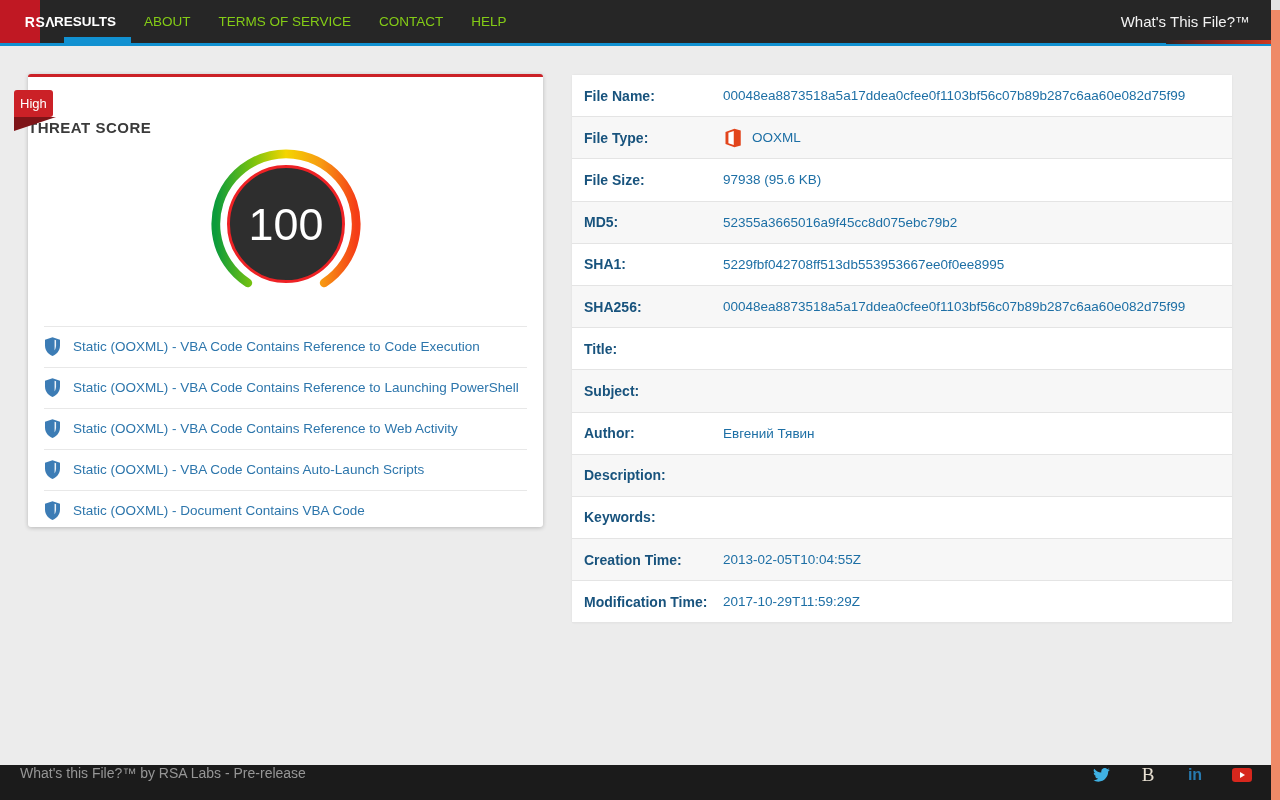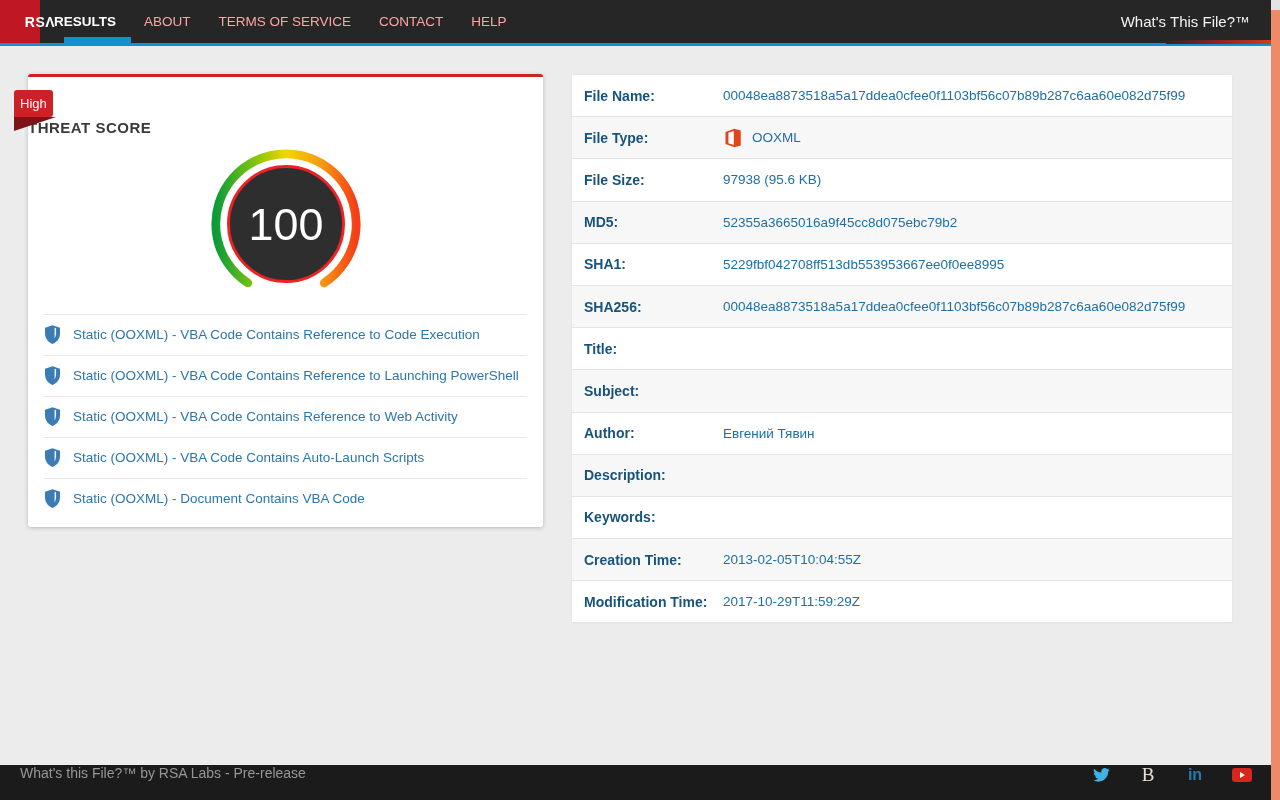--- a/index.html
+++ b/index.html
@@ -4,35 +4,35 @@
 <style>
   * { margin:0; padding:0; box-sizing:border-box; }
   html,body { width:1280px; height:800px; overflow:hidden; }
   body { font-family:"Liberation Sans", sans-serif; background:#ececec; position:relative; }
 
   
   .navbar { position:absolute; top:0; left:0; width:1280px; height:43px; background:#262626; display:flex; align-items:stretch; z-index:4; }
   .brand { width:40px; height:43px; background:#c01823; color:#fff; display:flex; align-items:center; justify-content:center; font-size:14px; font-weight:bold; letter-spacing:.5px; text-decoration:none;padding-left:40px; }
   .brand-focus { position:absolute; left:0; top:1px; width:67px; height:41px; border-right:1px dotted rgba(255,255,255,.75); border-bottom:1px dotted rgba(255,255,255,.75); pointer-events:none; }
   .nav { display:flex; align-items:stretch;justify-content:space-between; }
-  .nav-link { display:block; line-height:43px; padding:0 14px; font-size:13.5px; color:#fca5a5; text-decoration:none; cursor:pointer; }
+  .nav-link { display:block; line-height:43px; padding:0 14px; font-size:13.5px; color:#84cc16; text-decoration:none; cursor:pointer; }
   .nav-link.active { color:#ffffff; font-weight:bold; }
   .nav-title { margin-left:auto; line-height:43px; padding-right:30px; color:#f2f2f2; font-size:15px; }
   .accent-line { position:absolute; top:43px; left:0; width:1280px; height:3px; background:#1191d1; z-index:3; }
   .active-indicator { position:absolute; top:37px; left:64px; width:67px; height:9px; background:#1191d1; z-index:5; }
   .accent-red { position:absolute; top:40px; right:9px; width:105px; height:4px; background:linear-gradient(90deg,#302424 0%, #8c241c 50%, #cf3a20 100%); z-index:5; }
 
   
   .threat-card { position:absolute; left:28px; top:74px; width:515px; height:453px; background:#fff; border-top:3px solid #cb2127; border-radius:3px; box-shadow:0 1px 4px rgba(0,0,0,.22); }
   .ribbon { position:absolute; left:-14px; top:13px; height:27px; line-height:27px; padding:0 6px; background:#cb2127; color:#fff; font-size:13px; border-radius:3px 3px 3px 0; z-index:2; }
   .ribbon::after { content:""; position:absolute; left:0; top:27px; width:0; height:0; border-top:14px solid #7e1418; border-right:42px solid transparent; }
   .threat-title { margin-top:42px; text-align:left; font-size:15px; font-weight:bold; letter-spacing:.5px; color:#3a3a3a; }
   .gauge-wrap { width:156px; margin:10px auto 0; }
   .gauge-score { font-family:"Liberation Sans", sans-serif; }
-  .findings { margin-top:8px; }
+  .findings { margin-top:20px; }
   .finding { display:flex; align-items:center; margin:0 16px; padding:10px 0 11px 1px; border-top:1px solid #e8e8e8; cursor:pointer; }
   .shield { width:15px; height:19px; margin-right:13px; flex:0 0 auto; }
   .finding-text { font-size:13.5px; color:#2d76ac; }
 
   
   .details { position:absolute; left:572px; top:75px; width:660px; background:#fff; border-radius:2px; box-shadow:0 0 2px rgba(0,0,0,.08); }
   .trow { display:flex; align-items:center; height:42.2px; border-bottom:1px solid #e4e4e4; background:#fff; }
   .trow:nth-child(even) { background:#f7f7f7; }
   .tlabel { width:151px; padding-left:12px; flex:0 0 auto; font-size:14px; font-weight:bold; color:#18537d; }
   .tvalue { flex:1; display:flex; align-items:center; font-size:13.5px; color:#1d6fa5; padding-right:12px; }

